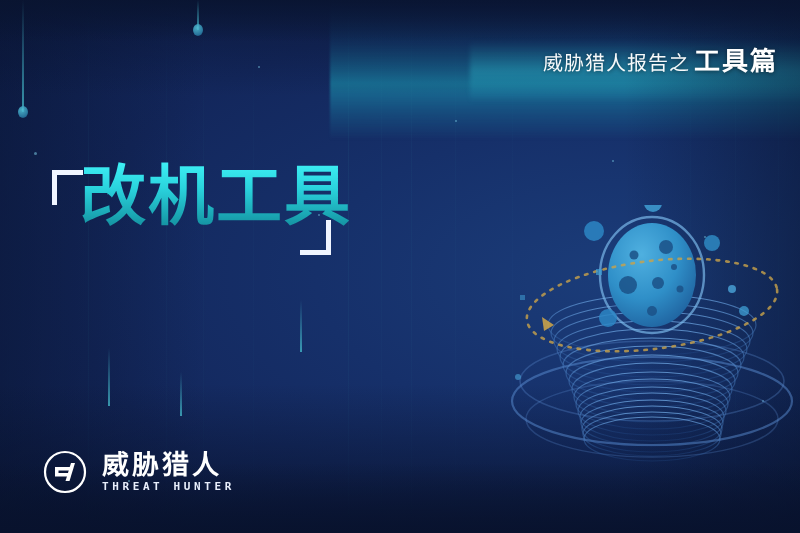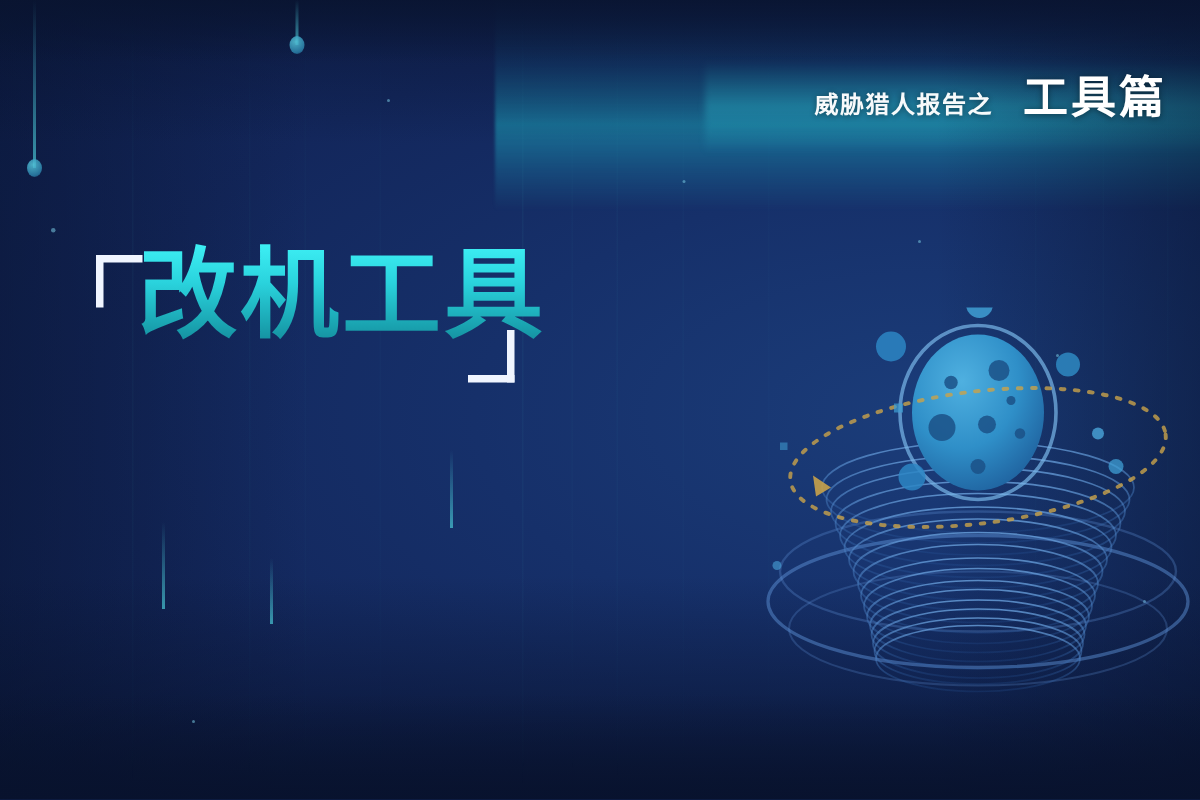--- a/index.html
+++ b/index.html
@@ -120,36 +120,36 @@
     position: absolute;
     right: 22px;
     top: 40px;
     font-size: 24px;
     letter-spacing: 1px;
     color: #ffffff;
     text-shadow: 0 1px 4px rgba(0,0,0,0.45);
     white-space: nowrap;
   }
   .header-title .lead {
-    font-size: 16px;
-    font-weight: 700;
+    font-size: 20px;
+    font-weight: 400;
     opacity: 0.97;
   }
   .header-title .accent {
-    font-size: 30px;
+    font-size: 26px;
     font-weight: 700;
     letter-spacing: 2px;
-    margin-left: 20px;
+    margin-left: 4px;
     font-family: Liberation Mono, monospace;
   }
 
   
   .title-block {
     position: absolute;
-    left: 64px;
+    left: 52px;
     top: 164px;
     width: 440px;
   }
   .title-row {
     position: relative;
     height: 96px;
   }
   .bracket {
     position: absolute;
     color: #f2f6ff;
@@ -389,15 +389,30 @@
   </div>
 
   <div class="title-block">
     <div class="title-row">
       <div class="bracket bracket-open"></div>
       <div class="main-title">改机工具</div>
       <div class="bracket bracket-close"></div>
     </div>
   </div>
 
+  <div class="logo">
+    <div class="logo-mark">
+      <svg width="46" height="46" viewBox="0 0 46 46" xmlns="http://www.w3.org/2000/svg">
+        <circle cx="23" cy="23" r="20" fill="none" stroke="#ffffff" stroke-width="2.2"></circle>
+        <g fill="#ffffff">
+          <polygon points="13,18 30,18 30,21.5 16.5,21.5 16.5,24 27,24 27,27.5 13,27.5"></polygon>
+          <polygon points="29,14 33,14 27.5,32 23.5,32"></polygon>
+        </g>
+      </svg>
+    </div>
+    <div class="logo-text">
+      <div class="logo-cn">威胁猎人</div>
+      <div class="logo-en">THREAT HUNTER</div>
+    </div>
+  </div>
 
 
 </div>
 
 </body></html>

